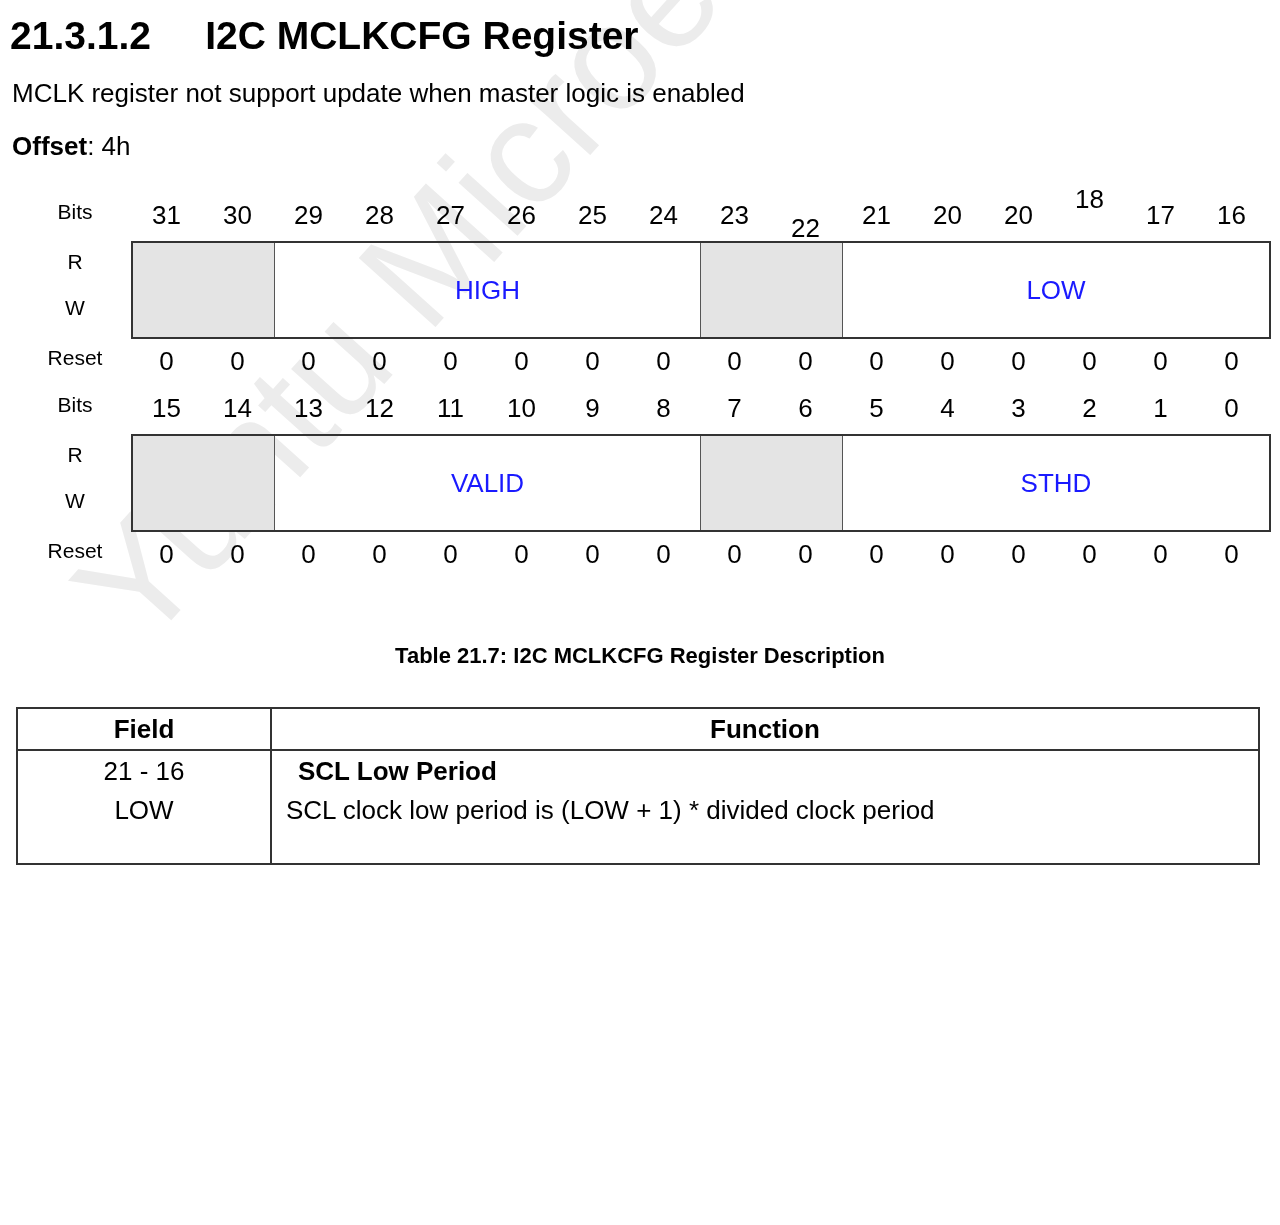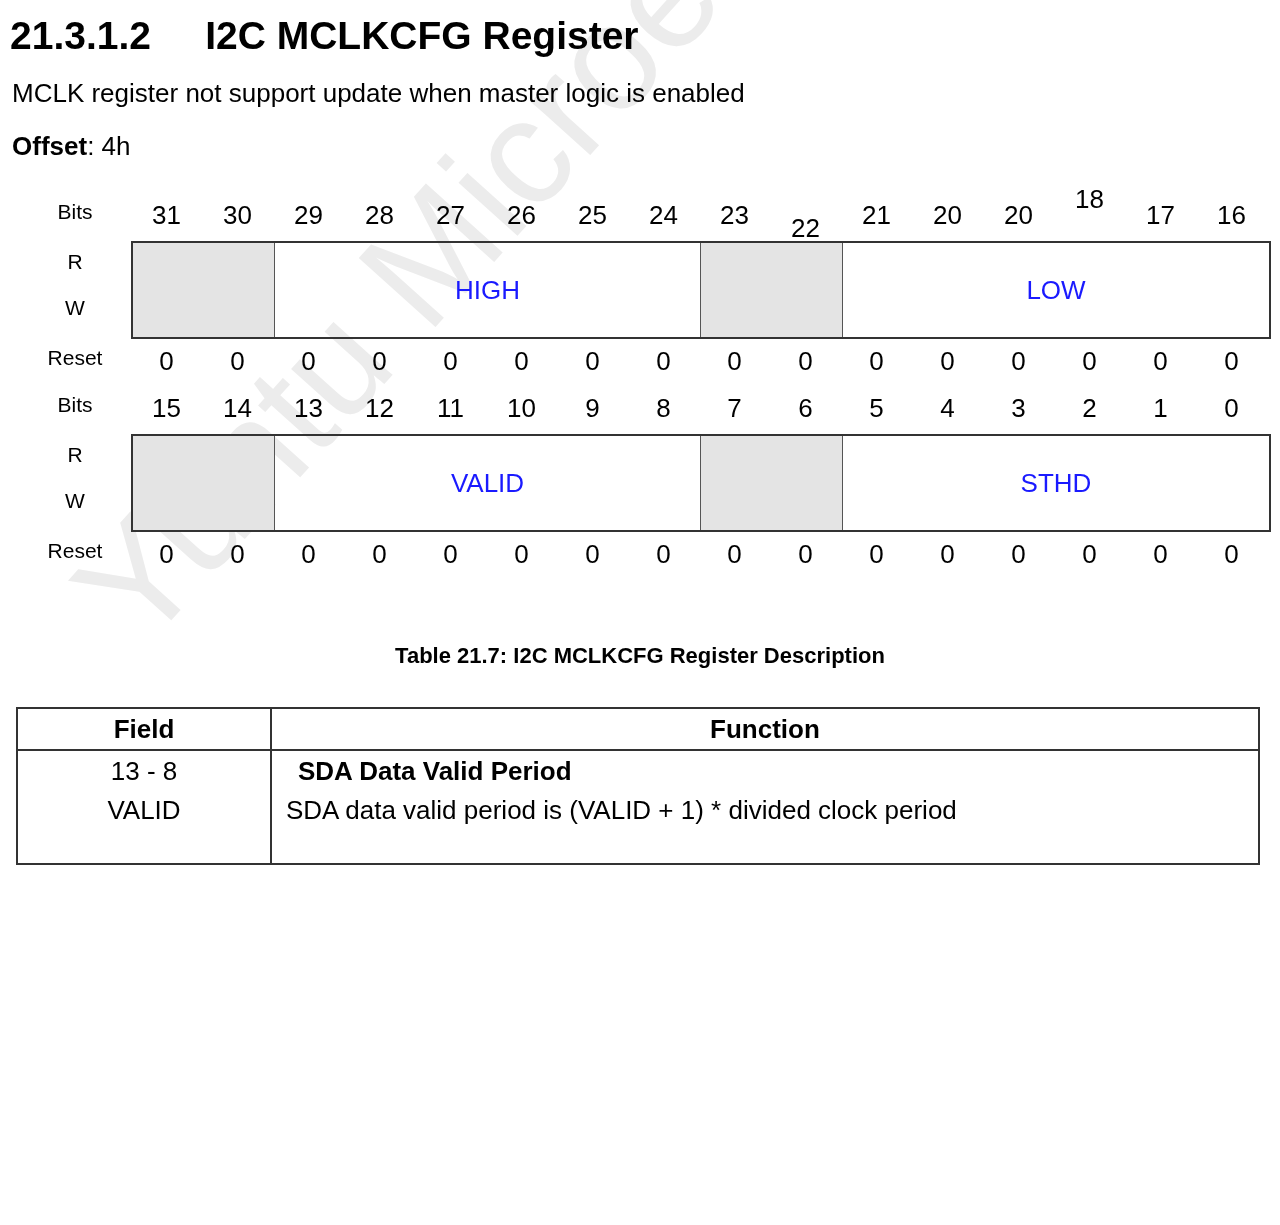--- a/index.html
+++ b/index.html
@@ -124,22 +124,22 @@
 <table>
   <thead>
       <tr>
     <th>Field</th>
     <th>Function</th>
   </tr>
     </thead>
   <tbody id="tbody">
       <tr>
         <td class="f">
-          <div>13 - 8</div>
-          <div>VALID</div>
+          <div>21 - 16</div>
+          <div>LOW</div>
         </td>
         <td class="fn">
-          <div class="t">SDA Data Valid Period</div>
-          <div>SDA data valid period is (VALID + 1) * divided clock period</div>
+          <div class="t">SCL Low Period</div>
+          <div>SCL clock low period is (LOW + 1) * divided clock period</div>
         </td>
       </tr>
     </tbody>
 </table>
 
 </body></html>

